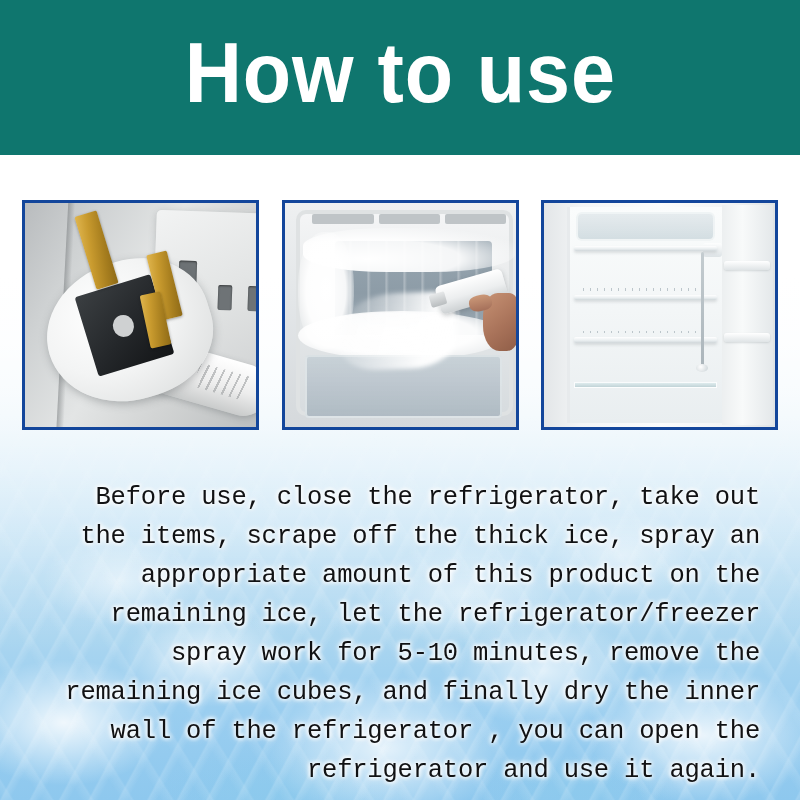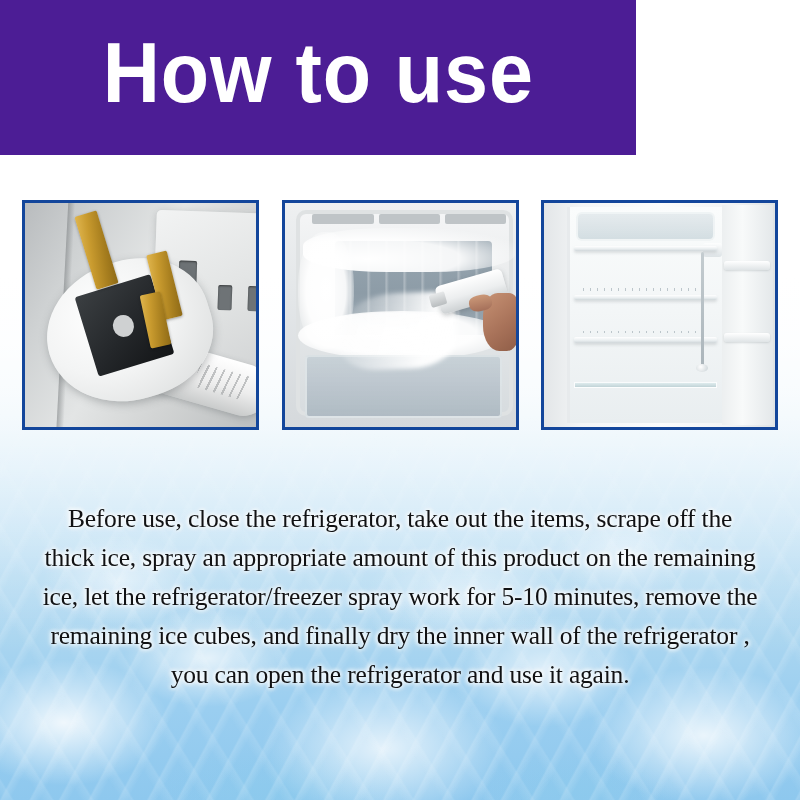--- a/index.html
+++ b/index.html
@@ -17,23 +17,23 @@
     height: 800px;
     overflow: hidden;
     background: #ffffff;
   }
 
   
   .header-banner {
     position: absolute;
     left: 0;
     top: 0;
-    width: 636px;
+    width: 800px;
     height: 155px;
-    background: #4c1d95;
+    background: #0f766e;
     display: flex;
     align-items: center;
     justify-content: center;
     box-sizing: border-box;
     padding-bottom: 12px;
   }
   .header-title {
     color: #ffffff;
     font-family: "Liberation Sans", sans-serif;
     font-weight: bold;
@@ -400,32 +400,31 @@
     background: linear-gradient(to bottom, #fdfefe, #dde3e6);
     border-radius: 3px;
   }
 
   
   .description {
     position: absolute;
     left: 40px;
     top: 478px;
     width: 720px;
-    text-align: center;
+    text-align: right;
     color: #111214;
-    font-family: Liberation Serif, serif;
+    font-family: Liberation Mono, monospace;
     font-size: 25.5px;
     line-height: 39px;
     letter-spacing: -0.2px;
     text-shadow:
        0 0 5px rgba(255,255,255,0.95),
        0 0 9px rgba(255,255,255,0.85),
        1px 0 4px rgba(255,255,255,0.9),
       -1px 0 4px rgba(255,255,255,0.9);
-    margin-top: 21px;
   }
 </style>
 </head>
 <body>
 
 <div id="page">
 
   <div class="header-banner">
     <div class="header-title">How to use</div>
   </div>

